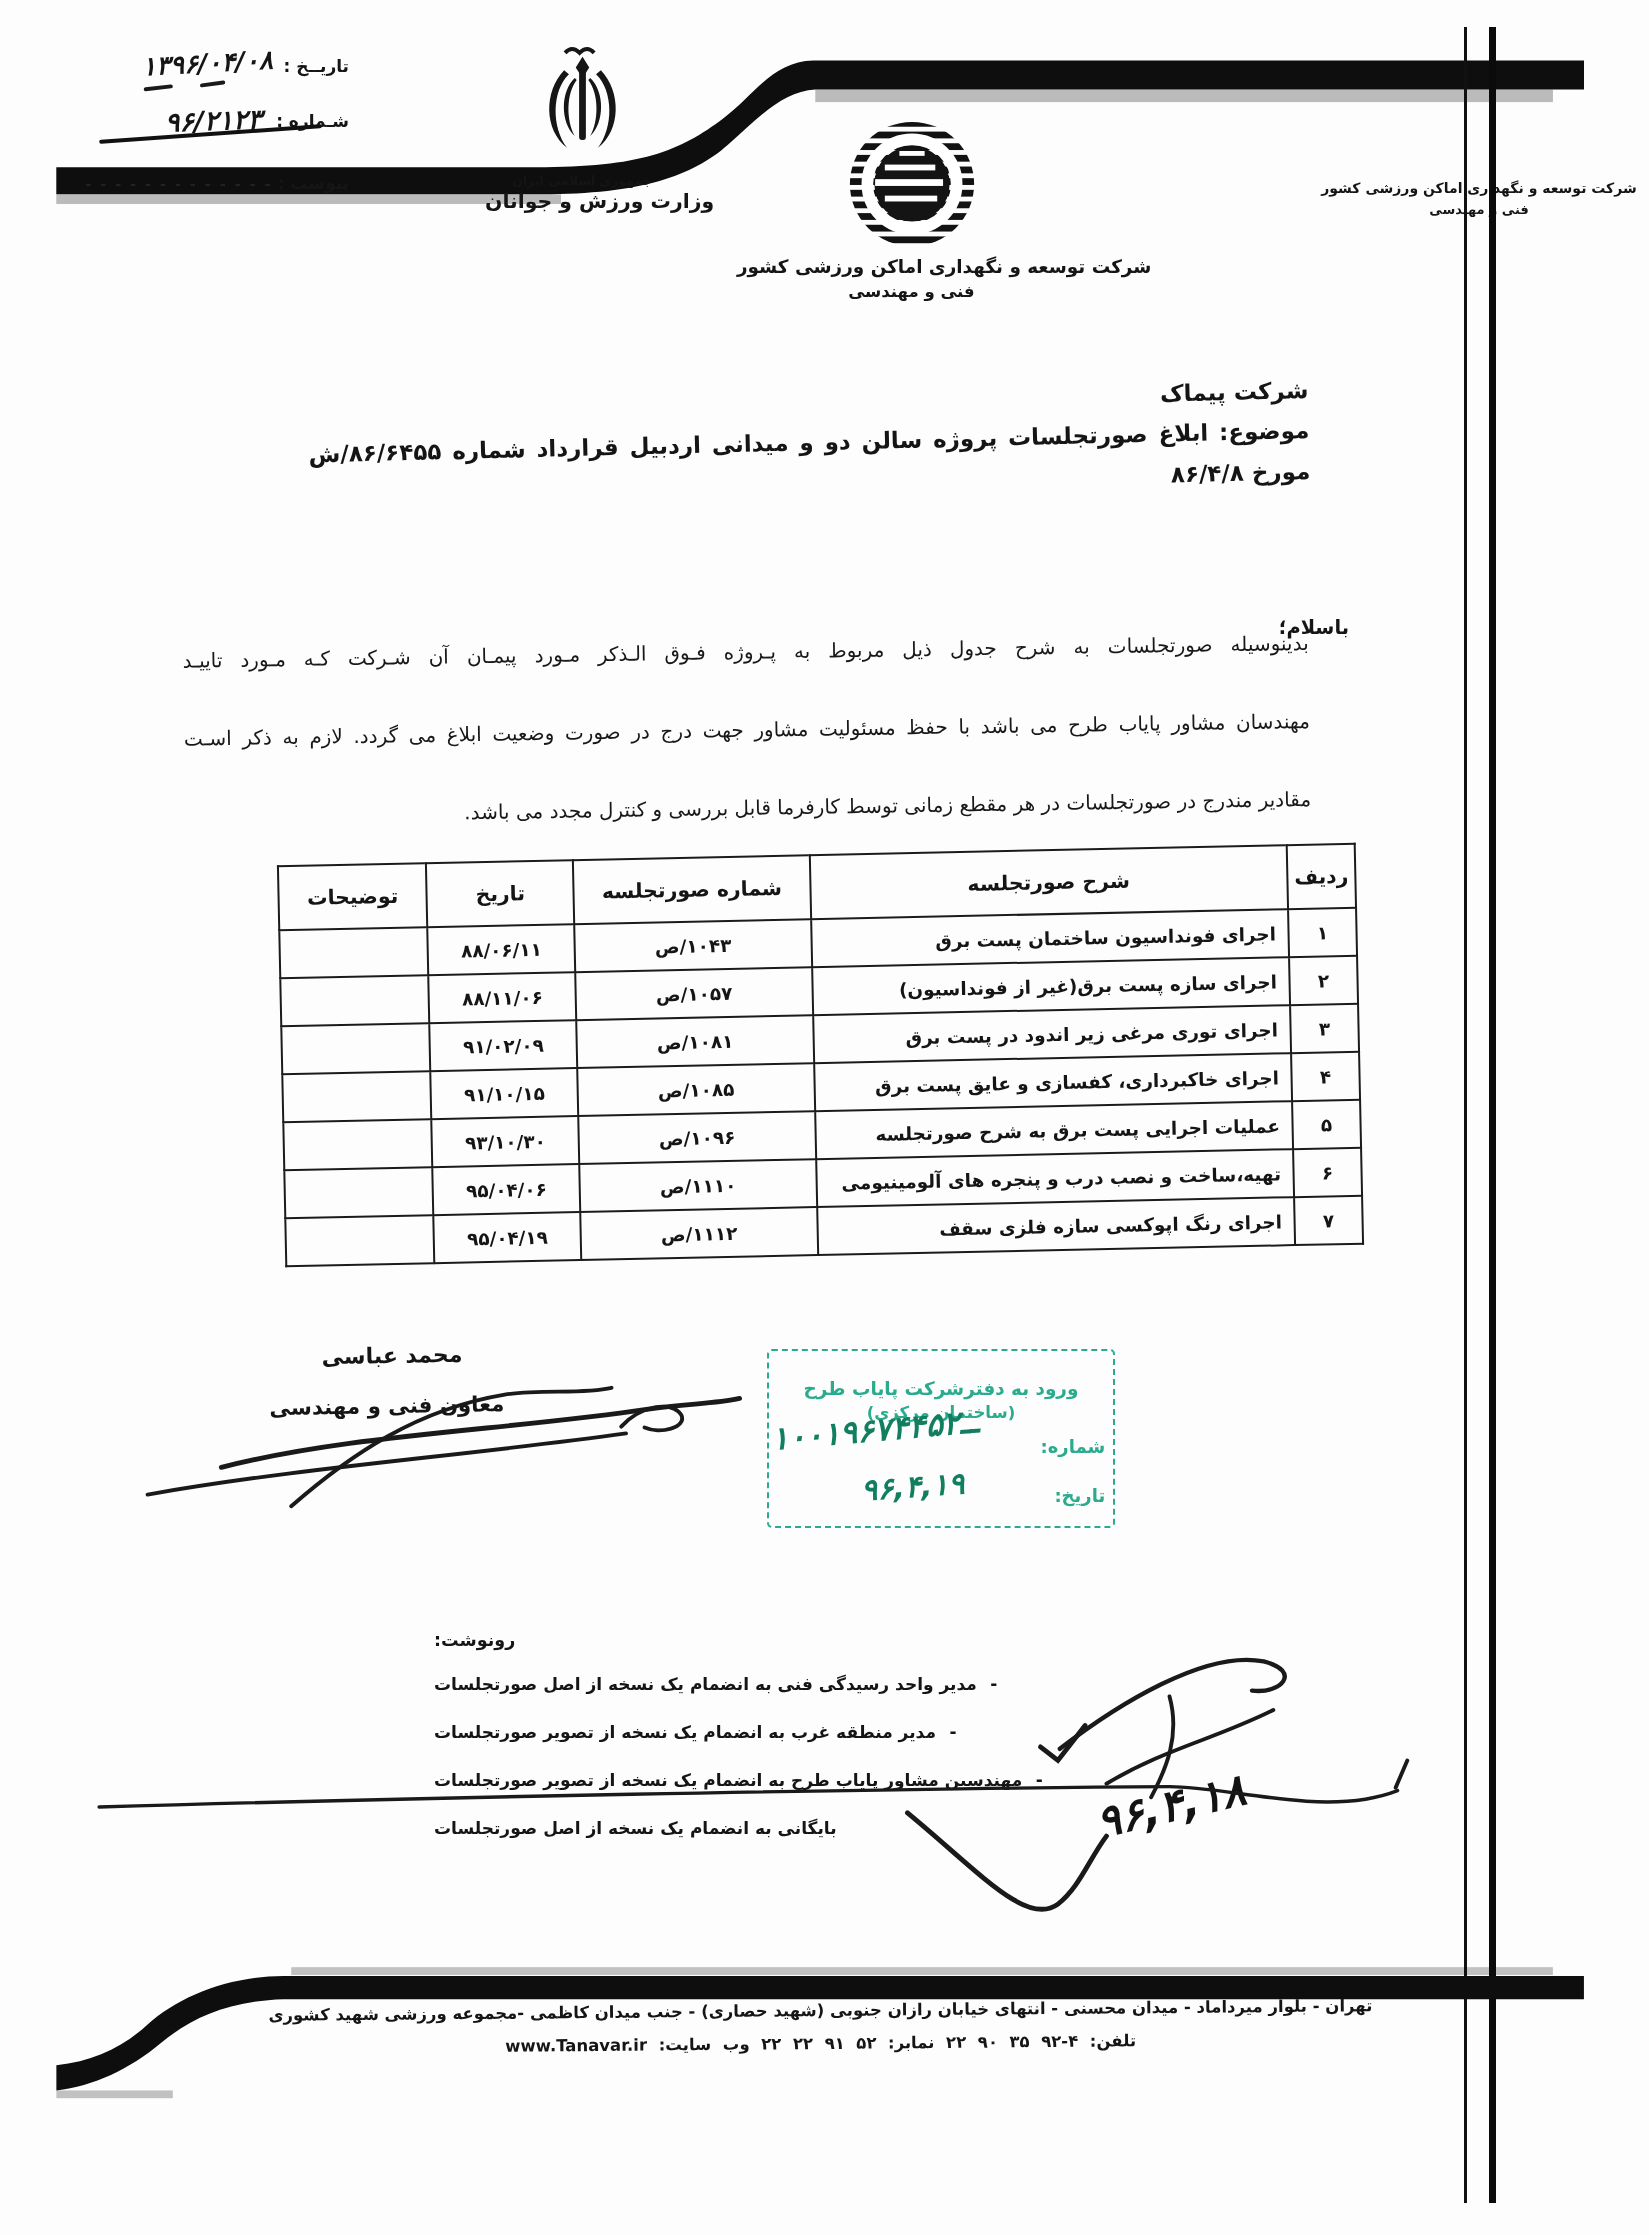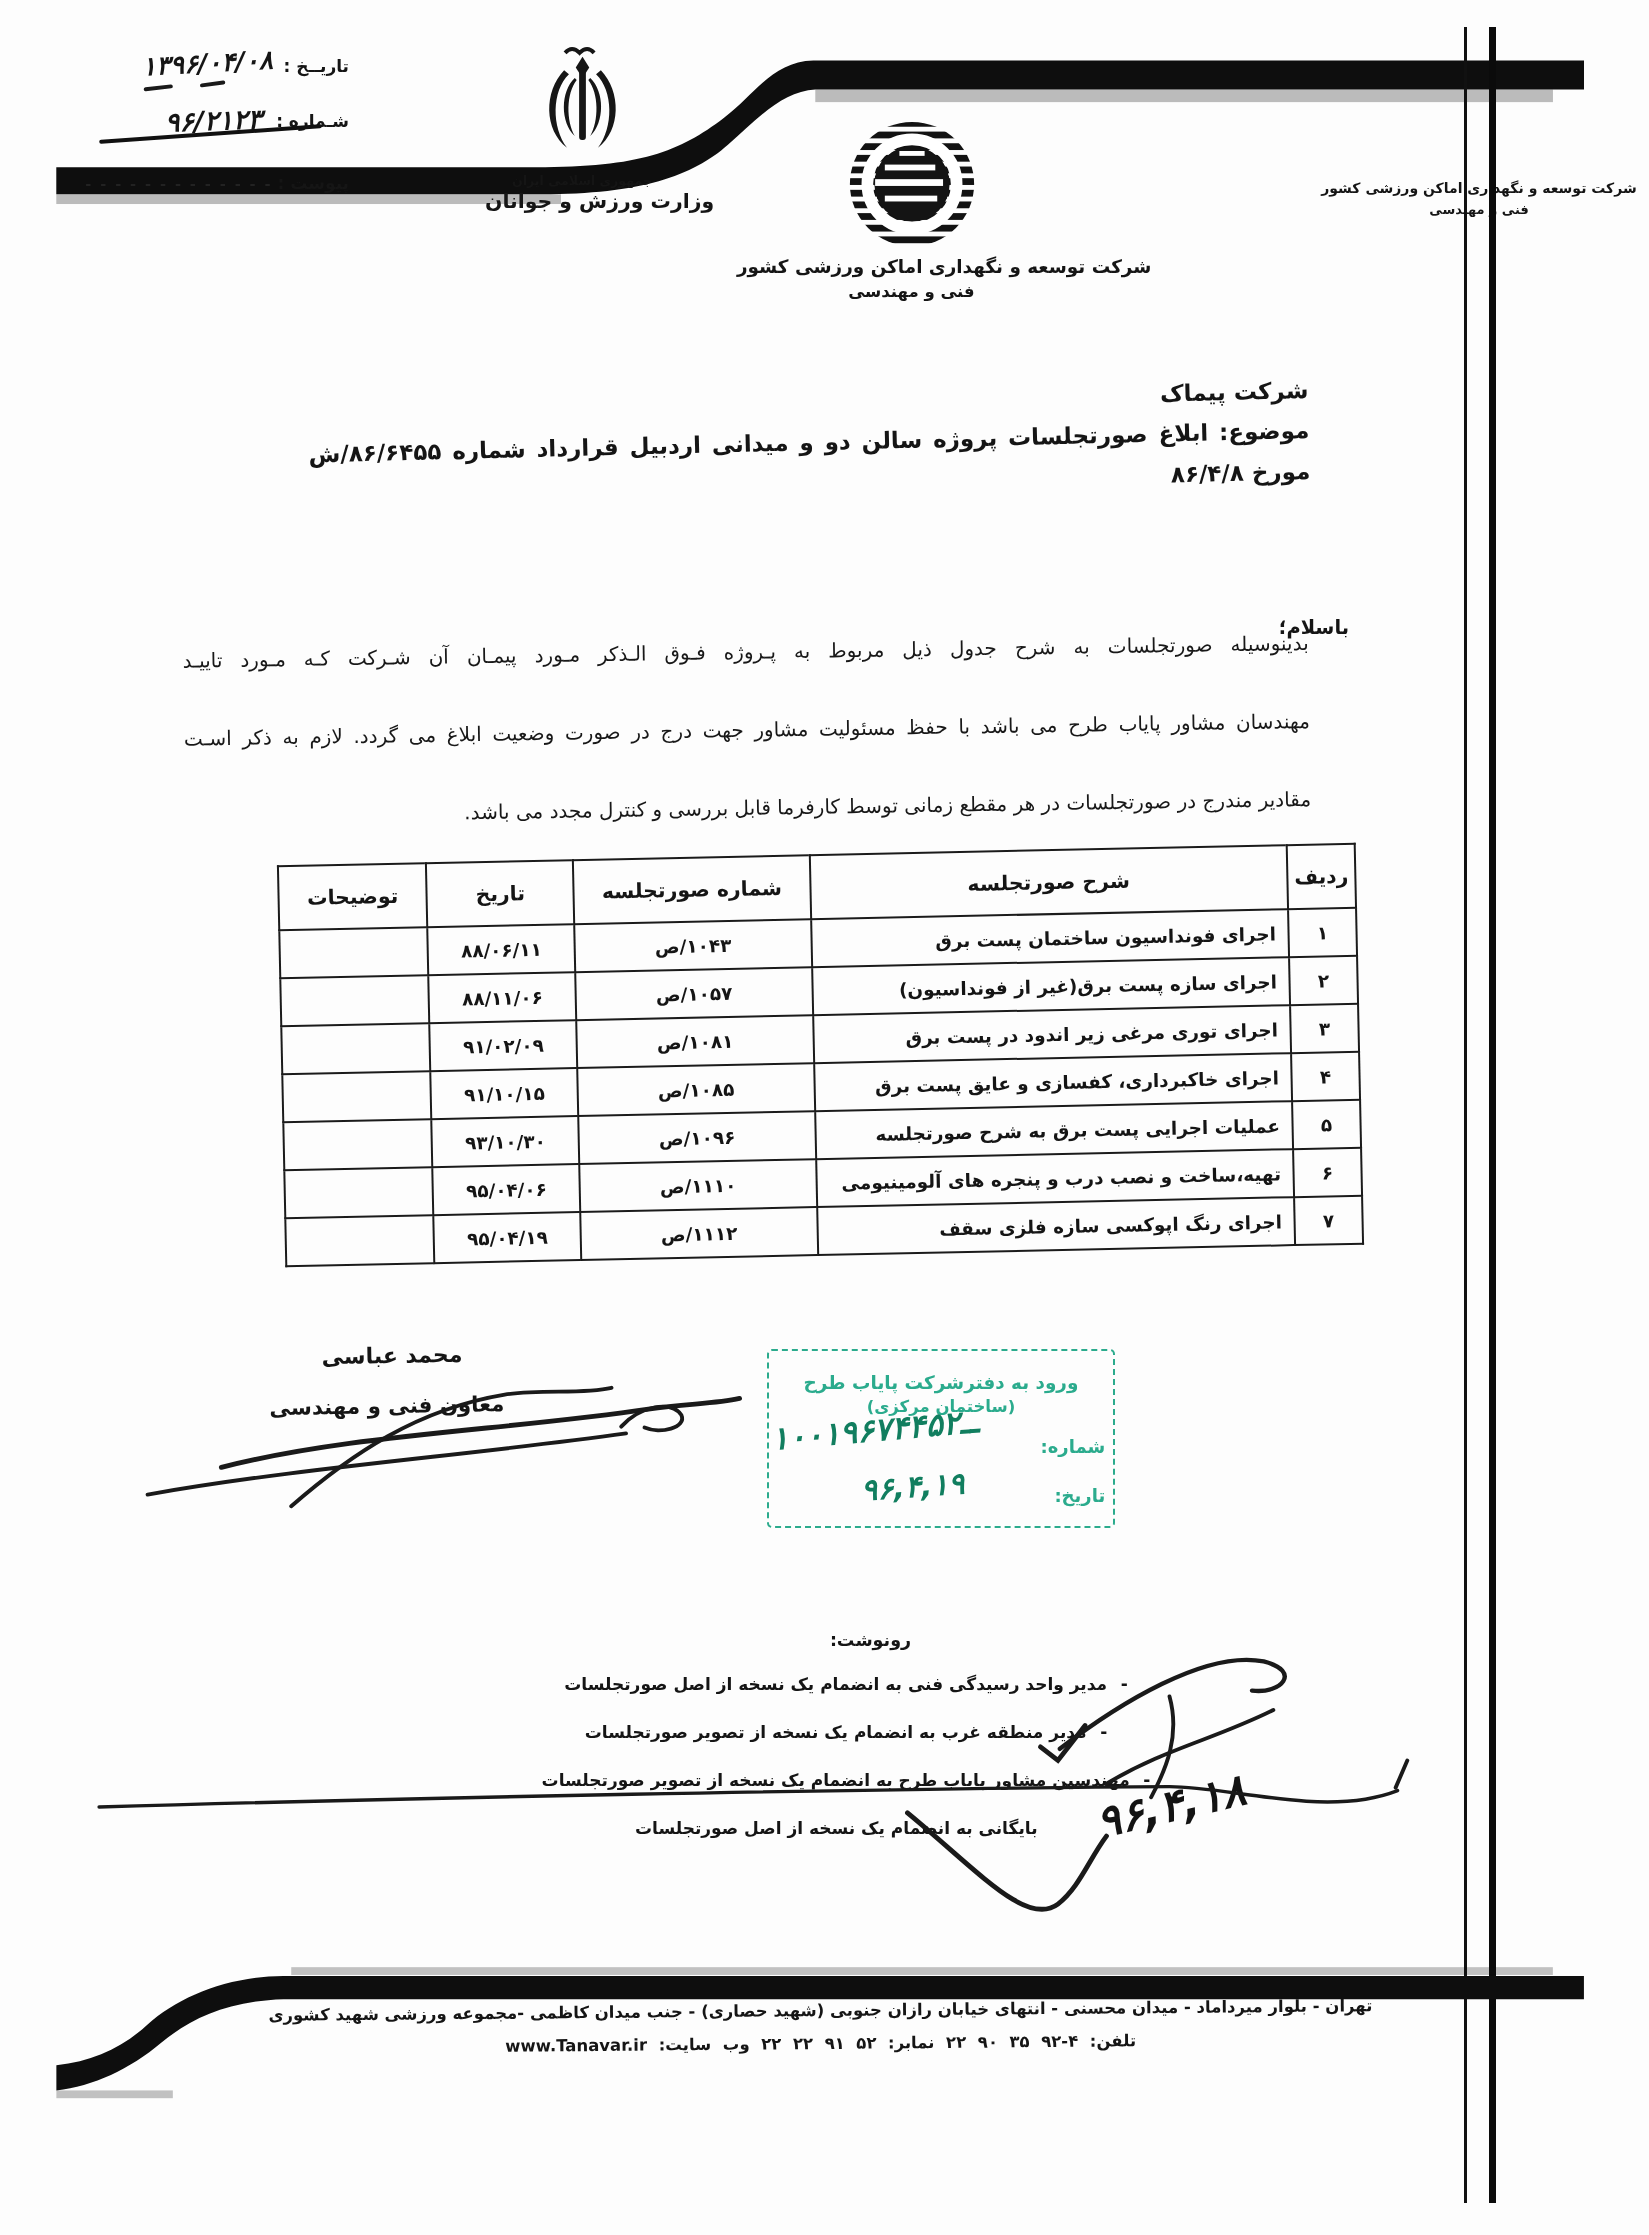--- a/index.html
+++ b/index.html
@@ -65,31 +65,31 @@
 
   
   .sig{left:281px;top:1343px;width:223px;text-align:center;transform:rotate(-1deg);direction:rtl;}
   .sig-name{font-size:22px;font-weight:bold;}
   .sig-title{font-size:21.3px;font-weight:bold;margin-top:25px;white-space:nowrap;}
 
   
   :root{--stamp-color:#2BAB8D;}
   .stamp{left:767px;top:1349px;width:344px;height:175px;border:2.9px dashed var(--stamp-color);
          border-radius:4.9px;direction:rtl;color:var(--stamp-color);}
-  .stamp-l1{text-align:center;font-size:18.4px;font-weight:bold;margin-top:21px;letter-spacing:0.5px;}
+  .stamp-l1{text-align:center;font-size:18.4px;font-weight:bold;margin-top:27px;letter-spacing:0.5px;}
   .stamp-l2{text-align:center;font-size:16.5px;font-weight:bold;margin-top:3.9px;}
   .stamp-lbl{position:absolute;font-size:18px;font-weight:bold;right:7.8px;}
   .stamp-lbl.num{top:85px;} .stamp-lbl.date{top:134px;}
   .stamp-num{position:absolute;left:1.9px;top:60px;font-size:32px;color:#117E5F;direction:ltr;
              transform:rotate(-5deg);white-space:nowrap;}
   .stamp-date{position:absolute;left:92px;top:118px;font-size:30px;color:#117E5F;direction:ltr;
               transform:rotate(-4deg);letter-spacing:2.9px;}
 
   
-  .cc{right:343px;top:1630px;width:873px;direction:rtl;text-align:center;}
+  .cc{right:343px;top:1630px;width:873px;direction:rtl;text-align:left;}
   .cc-title{font-size:17.5px;font-weight:bold;}
   .cc-items{margin-top:9.7px;margin-right:49px;font-size:17px;font-weight:600;line-height:48px;}
   .cc-items .dash{display:inline-block;margin-left:13.6px;}
   .hand-date{left:1095px;top:1780px;font-size:44px;font-weight:bold;font-style:italic;
              direction:ltr;letter-spacing:4.9px;transform:rotate(-13deg);color:#131313;}
 
   
   .footer-text{left:146px;top:2001px;width:1349px;direction:rtl;text-align:center;
                transform:rotate(-0.5deg);}
   .footer-text .f1{font-size:16.5px;font-weight:bold;white-space:nowrap;}

